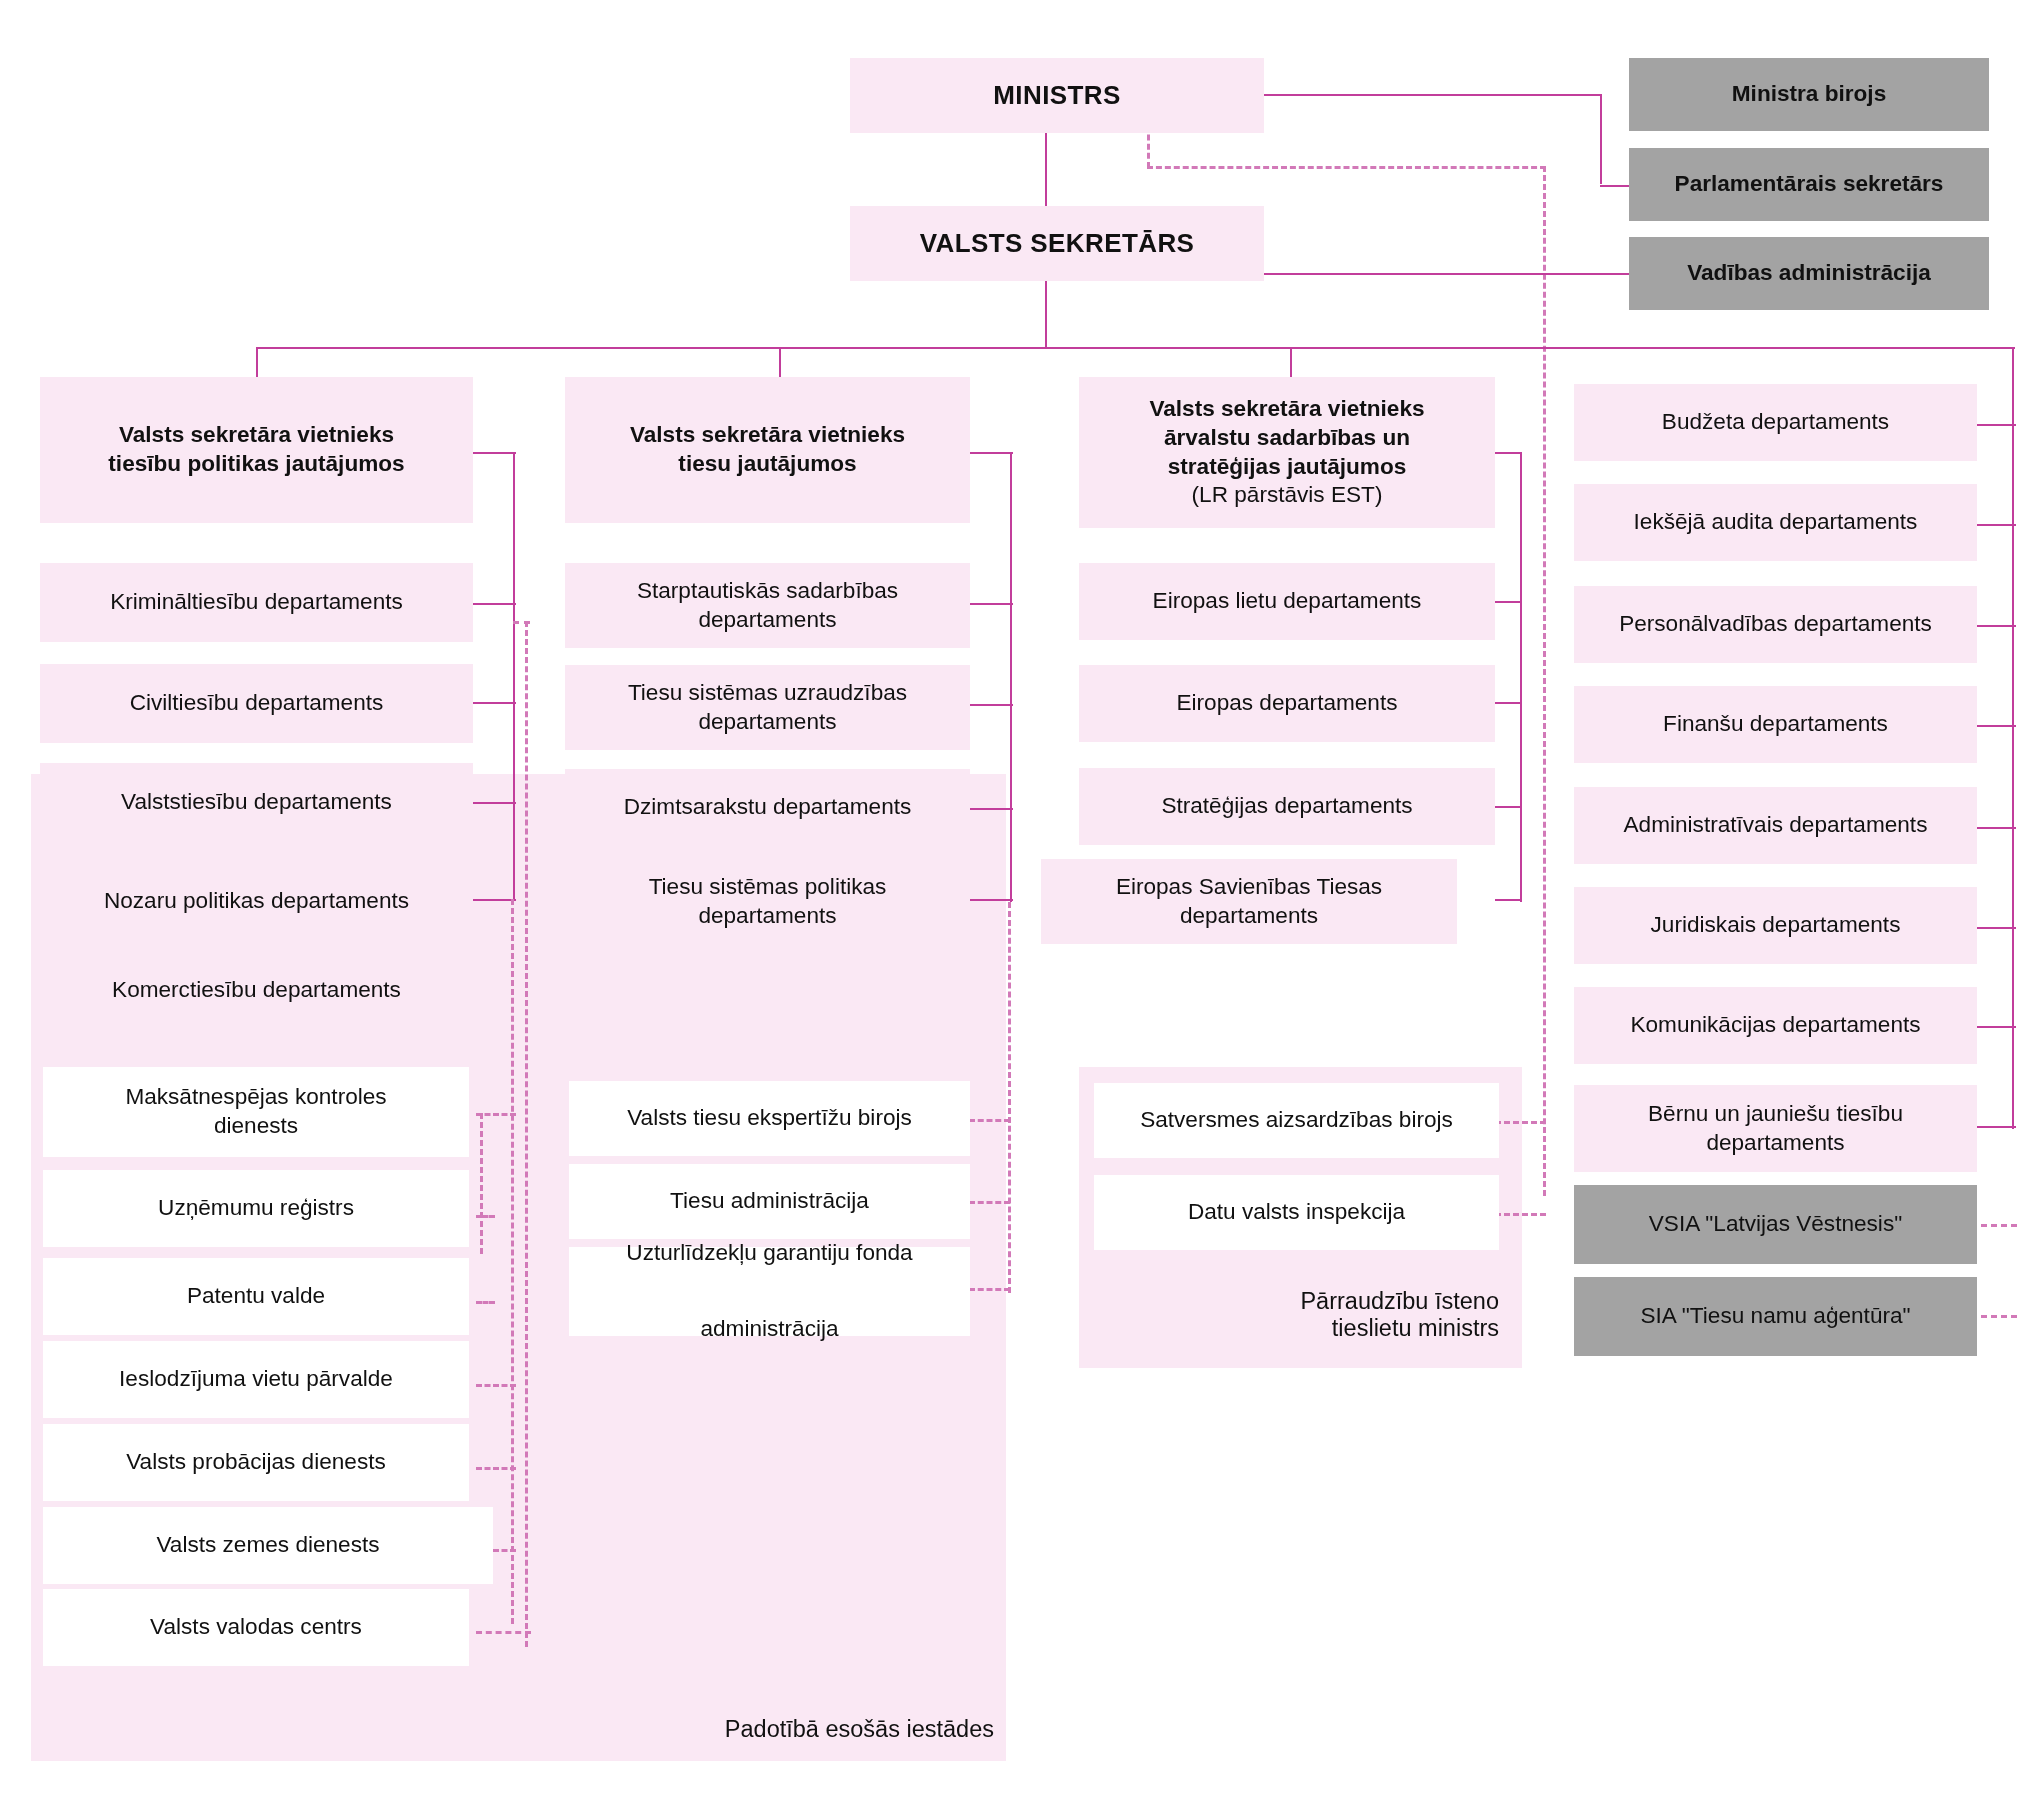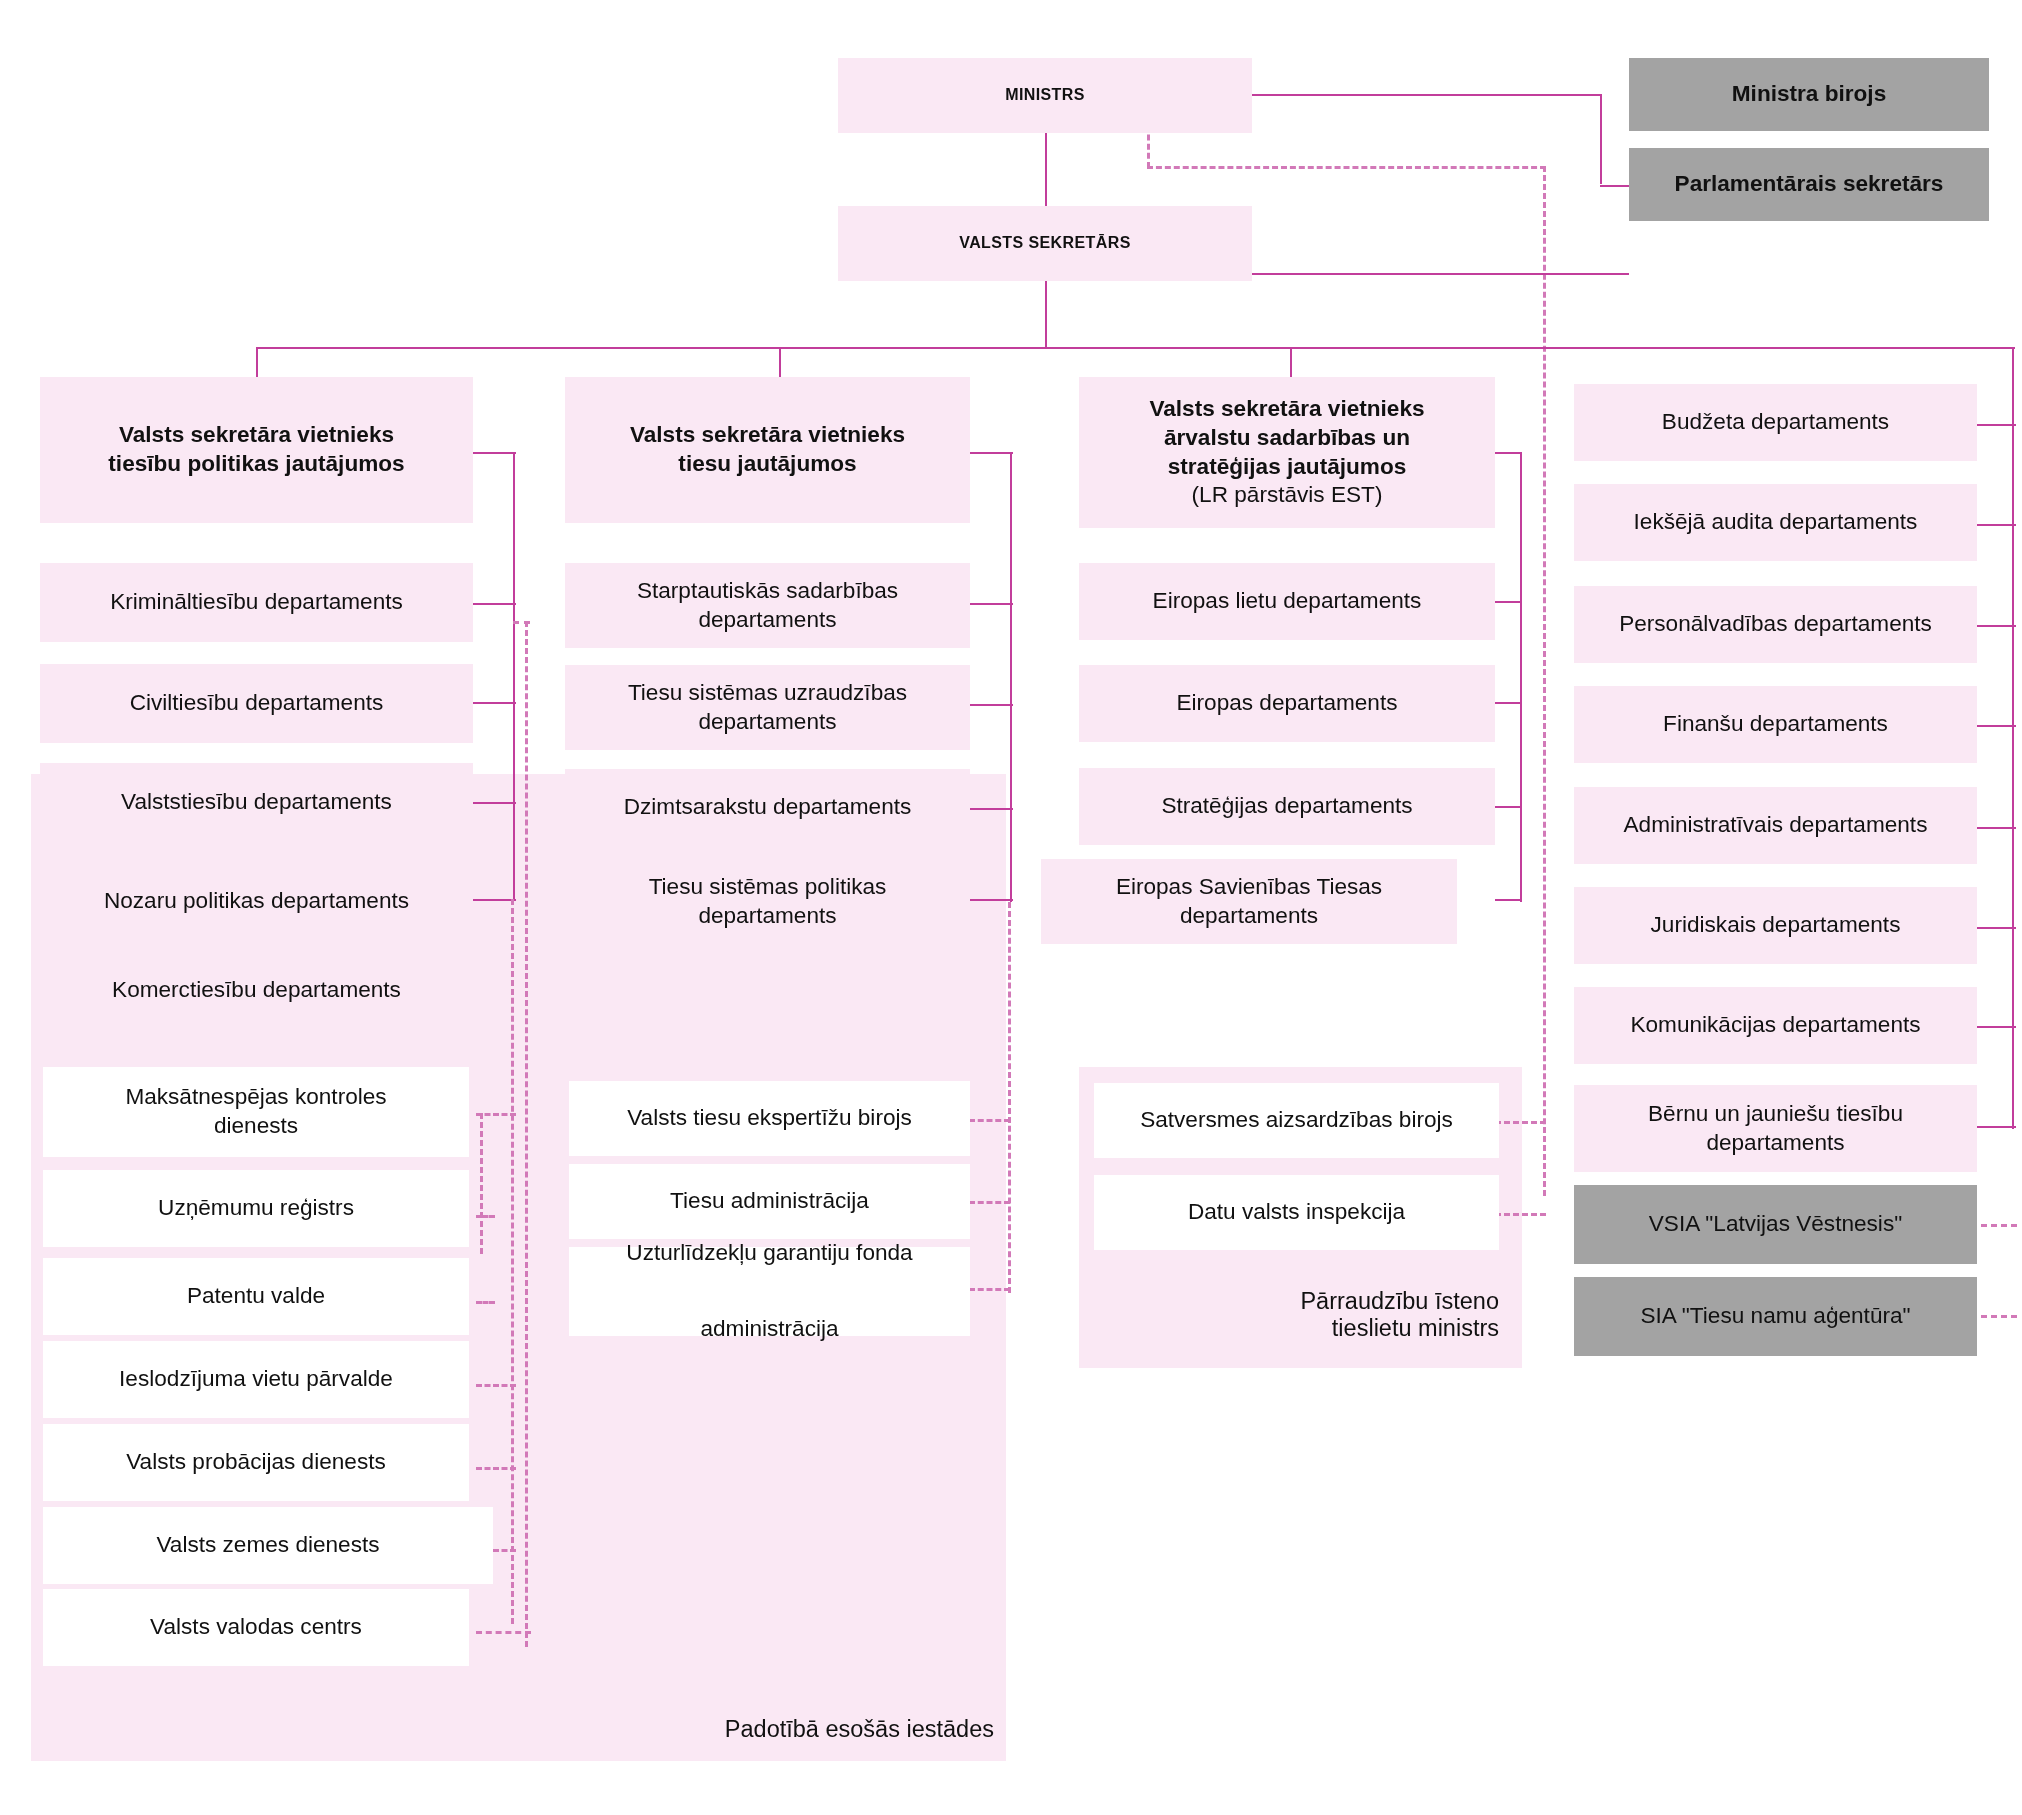--- a/index.html
+++ b/index.html
@@ -23,21 +23,21 @@
     align-items:center;
     justify-content:center;
     text-align:center;
     line-height:1.28;
     padding:3.8px 13px;
     z-index:5;
   }
   .pink{ background:#fae8f4; }
   .grey{ background:#a3a3a3; }
   .white{ background:#ffffff; }
-  .head{ font-weight:bold; font-size:16px; letter-spacing:0.4px; }
+  .head{ font-weight:bold; font-size:26px; letter-spacing:0.4px;margin-left:12px; }
   .sub{ font-weight:bold; font-size:22.6px; }
   .item{ font-size:22.6px; font-weight:normal; }
   .greyitem{ font-size:22.6px; font-weight:bold; }
   .stack{ flex-direction:column; }
   .thin{ font-weight:normal; }
 
   
   .panel{
     position:absolute;
     background:#fae8f4;
@@ -145,20 +145,23 @@
   <div class="box pink head" style="left:838px; top:206px; width:414px; height:75px;">
     <span>VALSTS SEKRETĀRS</span>
   </div>
 
   <div class="box grey greyitem" style="left:1629px; top:58px; width:360px; height:73px;">
     <span>Ministra birojs</span>
   </div>
   <div class="box grey greyitem" style="left:1629px; top:148px; width:360px; height:73px;">
     <span>Parlamentārais sekretārs</span>
   </div>
+  <div class="box grey greyitem" style="left:1629px; top:237px; width:360px; height:73px;">
+    <span>Vadības administrācija</span>
+  </div>
 
   <div class="box pink sub stack" style="left:40px; top:377px; width:433px; height:146px;">
     <span>Valsts sekretāra vietnieks</span>
     <span>tiesību politikas jautājumos</span>
   </div>
 
   <div class="box pink item" style="left:40px; top:563px; width:433px; height:79px;">
     <span>Krimināltiesību departaments</span>
   </div>
   <div class="box pink item" style="left:40px; top:664px; width:433px; height:79px;">

